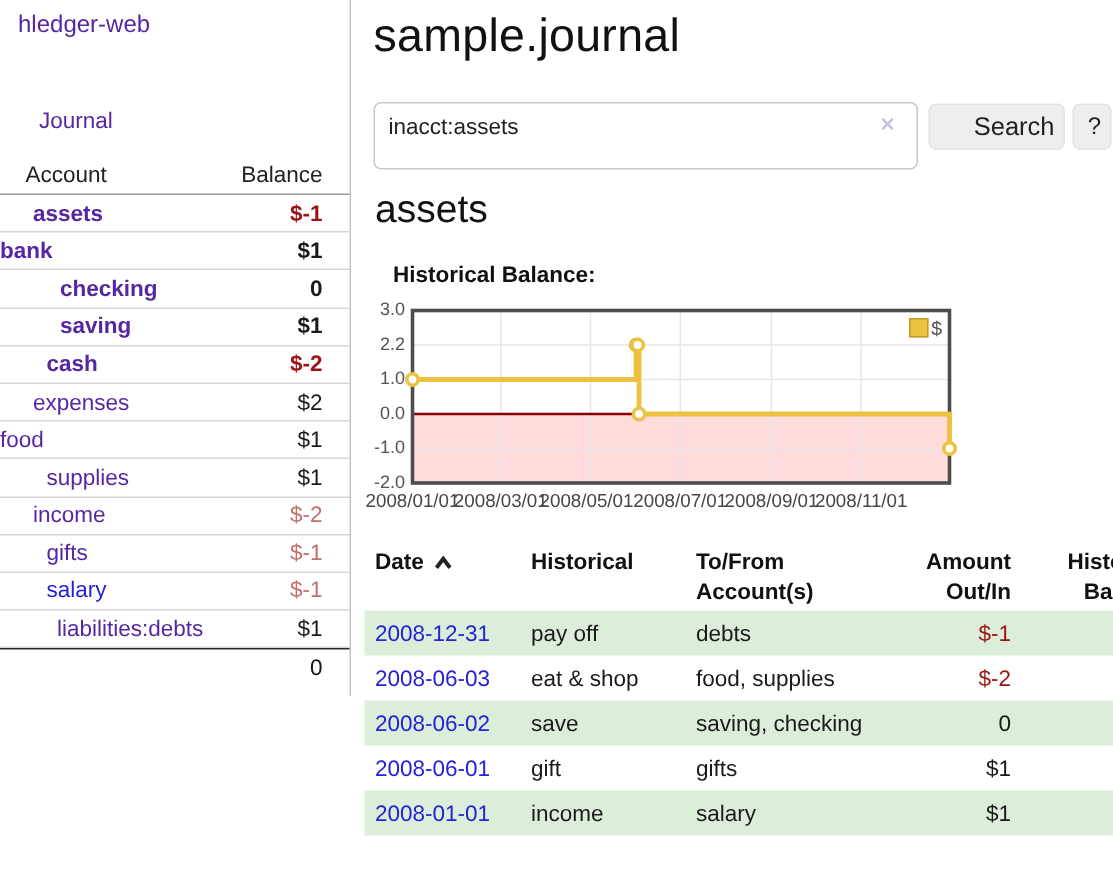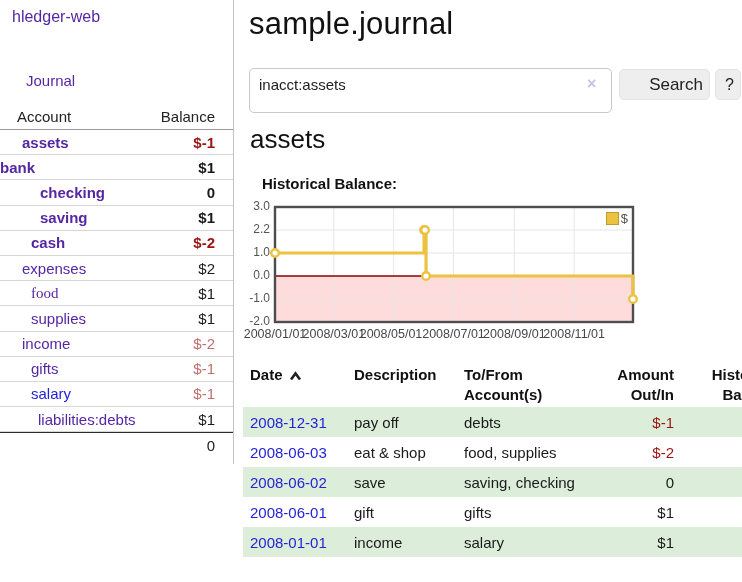--- a/index.html
+++ b/index.html
@@ -88,21 +88,21 @@
           </div>
           <div class="side-row b">
             <span class="acct" style="padding-left: 31px;">cash</span>
             <span class="bal neg-strong">$-2</span>
           </div>
           <div class="side-row">
             <span class="acct" style="padding-left: 22px;">expenses</span>
             <span class="bal">$2</span>
           </div>
           <div class="side-row">
-            <span class="acct" style="padding-left: 31px; font-family: Liberation Serif, serif;">food</span>
+            <span class="acct" style="">food</span>
             <span class="bal">$1</span>
           </div>
           <div class="side-row">
             <span class="acct" style="padding-left: 31px;">supplies</span>
             <span class="bal">$1</span>
           </div>
           <div class="side-row">
             <span class="acct" style="padding-left: 22px;">income</span>
             <span class="bal neg-soft">$-2</span>
           </div>
@@ -181,21 +181,21 @@
     </div>
 
     <table id="register">
       <thead>
         <tr>
           <th class="c-date">
             <span>Date</span><svg class="sort-icon" width="13" height="10" viewBox="0 0 13 10">
                 <polyline points="2,8.5 6.5,2.5 11,8.5" fill="none" stroke="#222" stroke-width="2.6"></polyline>
               </svg>
           </th>
-          <th class="c-desc">Description</th>
+          <th class="c-desc">Historical</th>
           <th class="c-acct">To/From Account(s)</th>
           <th class="c-amt">Amount Out/In</th>
           <th class="c-bal">Historical Balance</th>
         </tr>
       </thead>
       <tbody id="register-body">
           <tr class="green">
             <td class="c-date"><a class="date">2008-12-31</a></td>
             <td class="c-desc">pay off</td>
             <td class="c-acct">debts</td>

